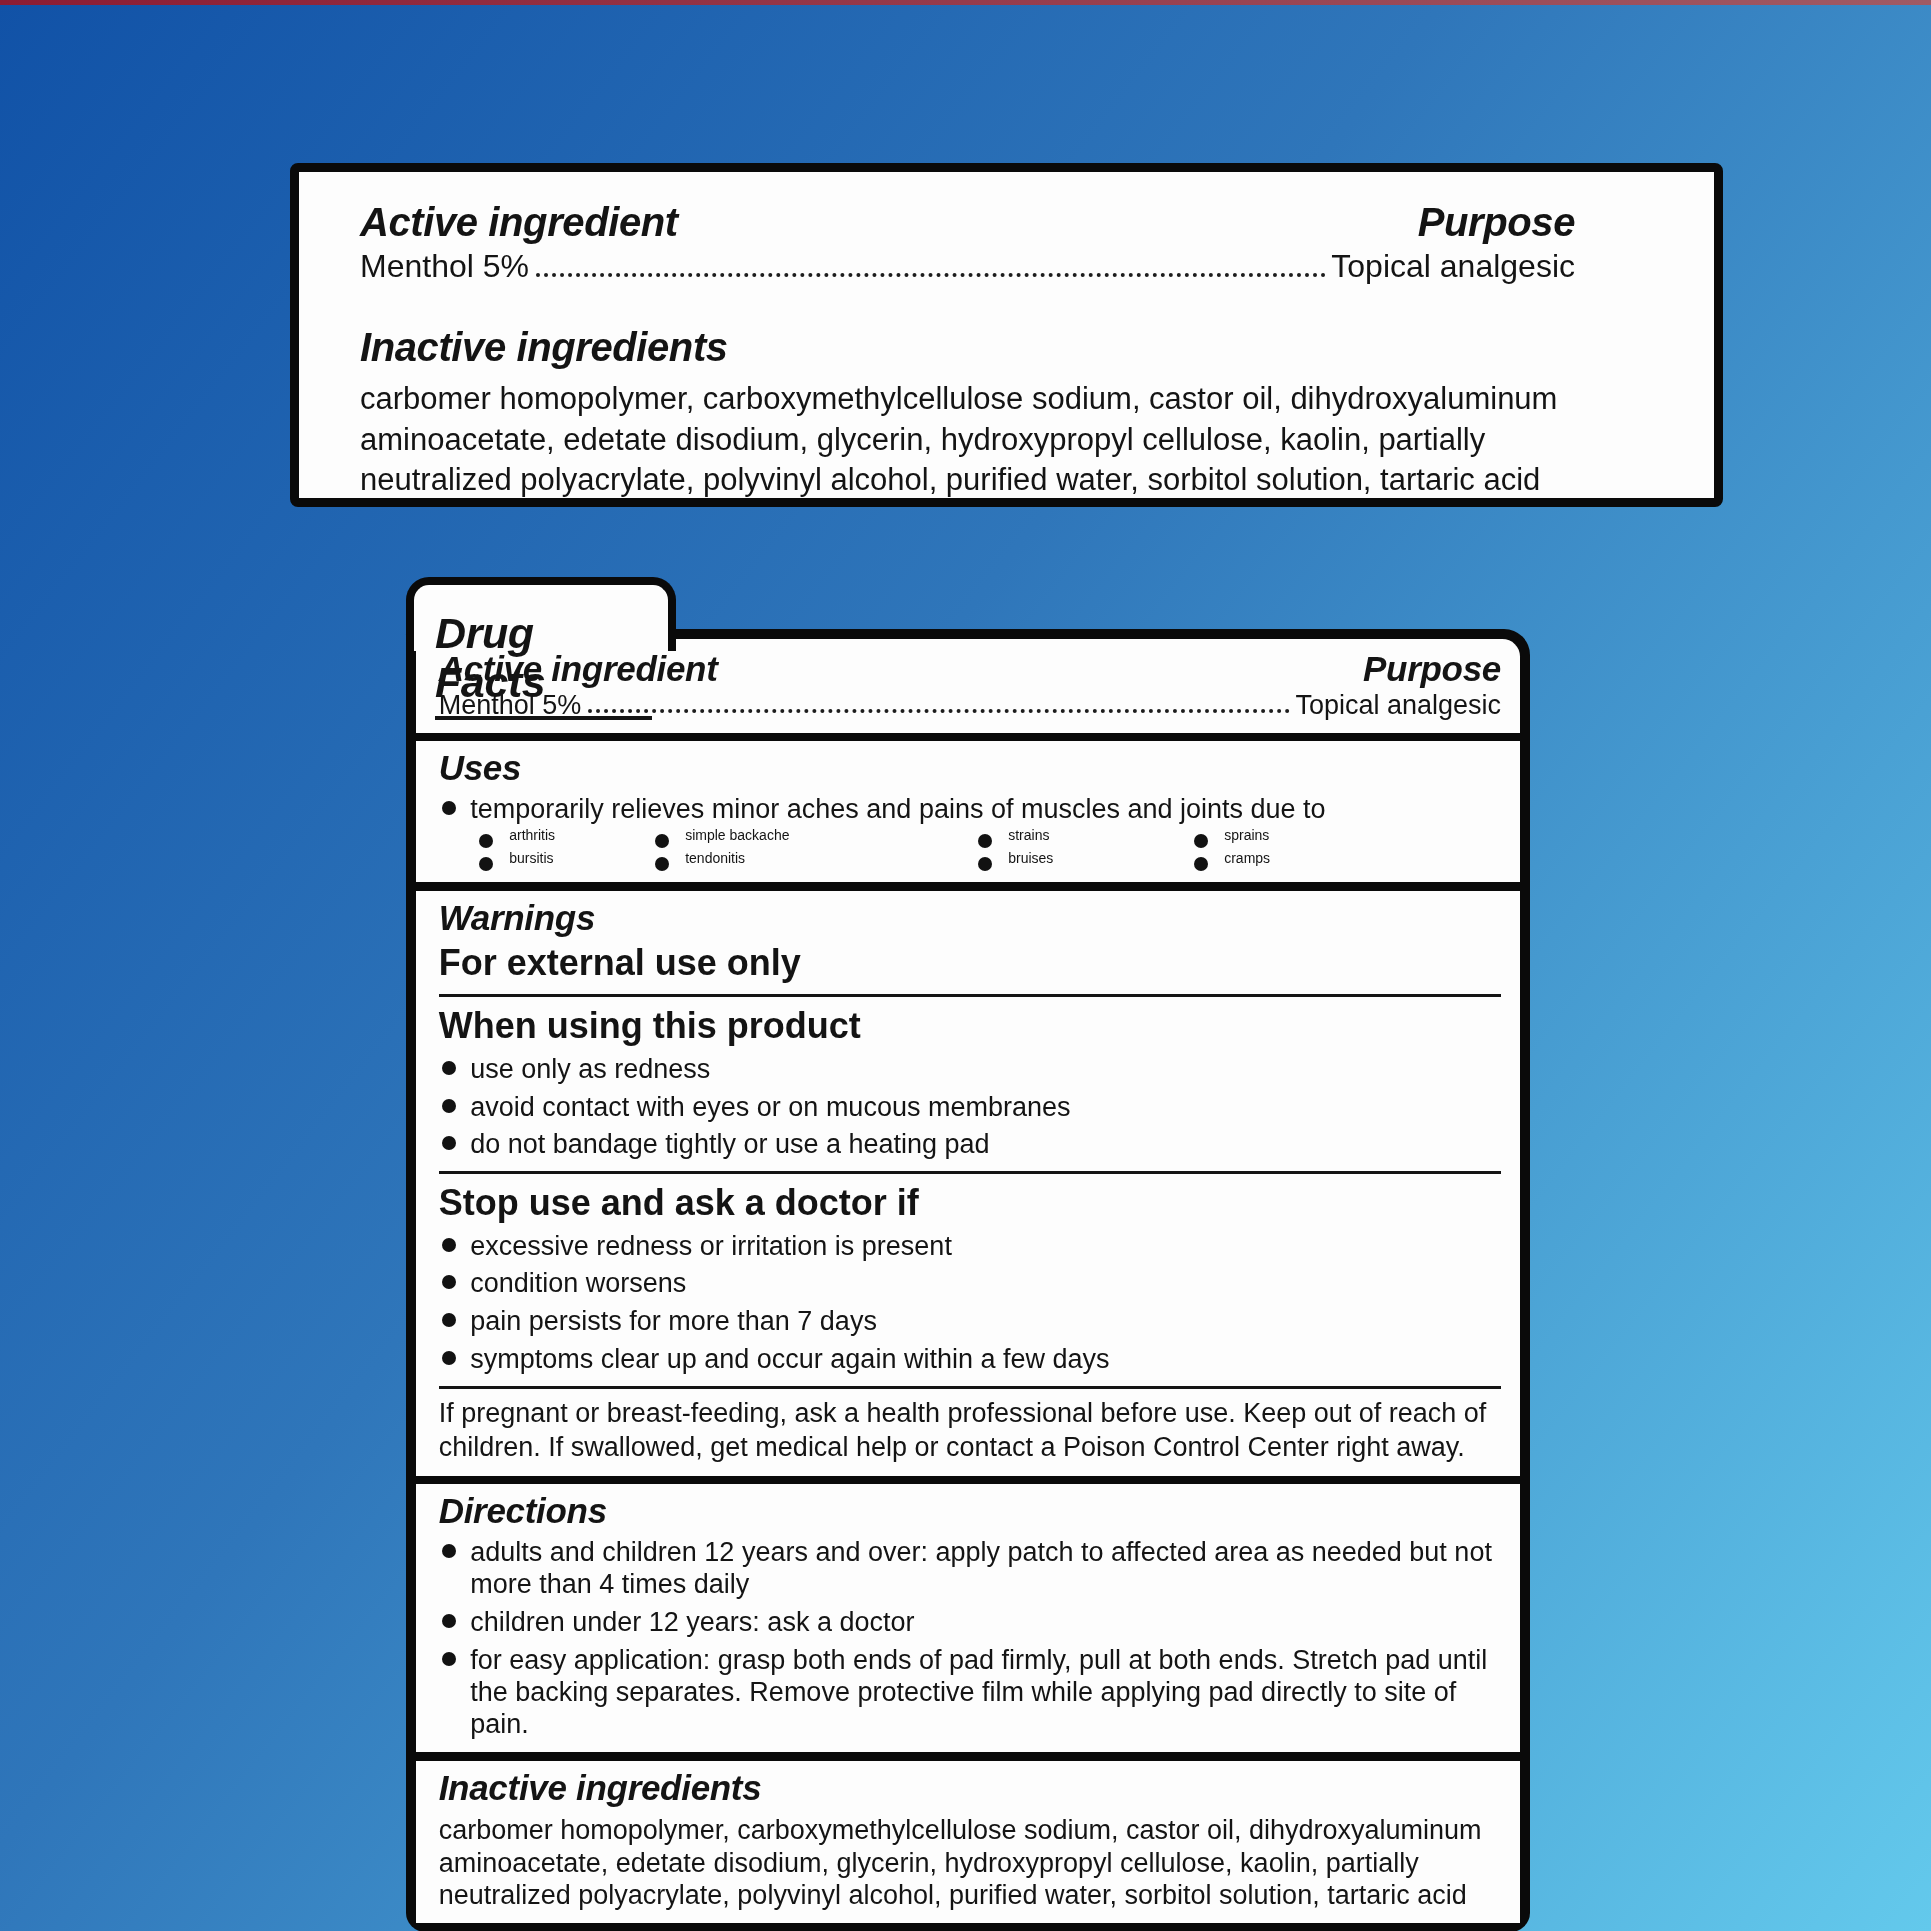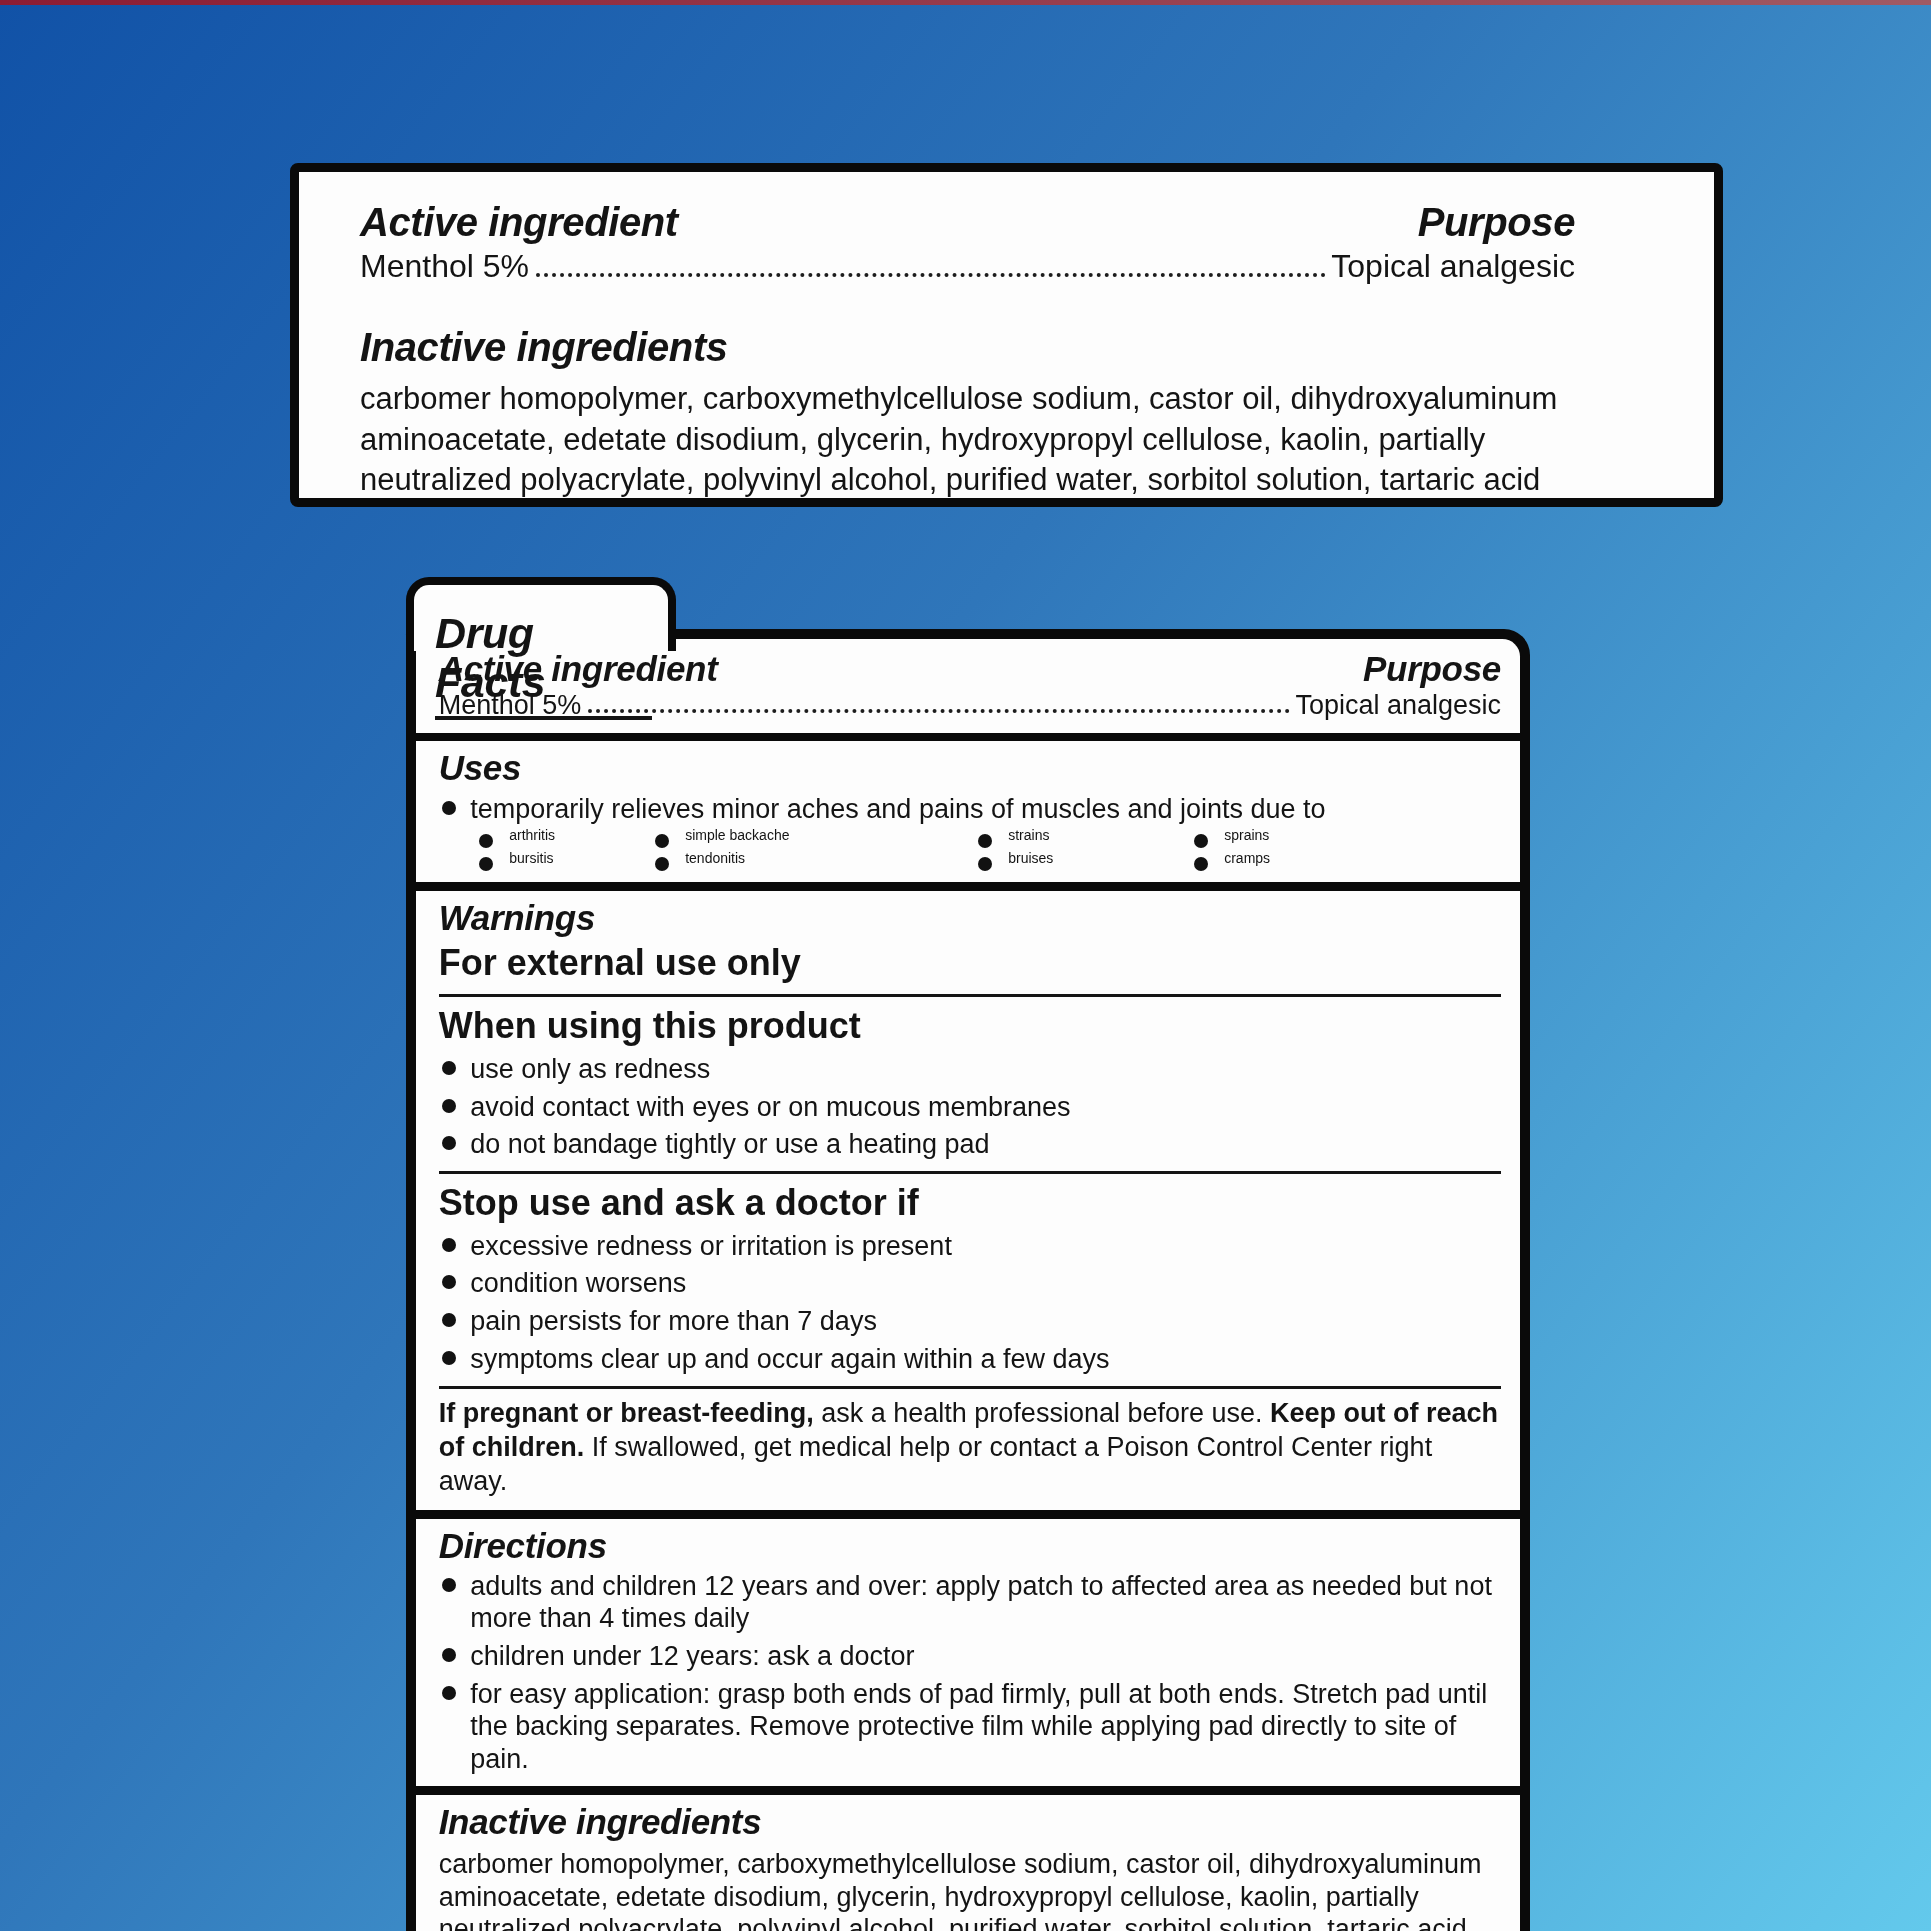--- a/index.html
+++ b/index.html
@@ -49,21 +49,21 @@
   .dot { flex:none; width:14px; height:14px; border-radius:50%; background:#121212; margin:8px 14px 0 3.5px; }
   .sub-b { font-weight:bold; font-size:36px; line-height:1.2; margin-top:3.5px; }
   .rule { border:none; border-top:3.5px solid #141414; margin:10.5px 0 7px; }
   .uses-grid { margin-left:37px; }
   .uses-row { display:flex; margin-top:1.8px; }
   .cell { display:flex; }
   .cell .dot { margin:7px 16px 0 3.5px; }
   .c1 { width:176px; } .c2 { width:323px;text-align:center; } .c3 { width:216px; } .c4 { flex:1; }
   .preg { font-size:27px; line-height:1.27; margin-top:3.5px; }
   .wrap2 { display:block; }
-  b { font-weight:bold; }
+  b { font-weight:normal; }
 </style>
 </head>
 <body>
 
 <div id="canvas">
   <div class="top-strip"></div>
 
   <div class="top-panel">
     <div class="row-split">
       <span class="h-big">Active ingredient</span>

